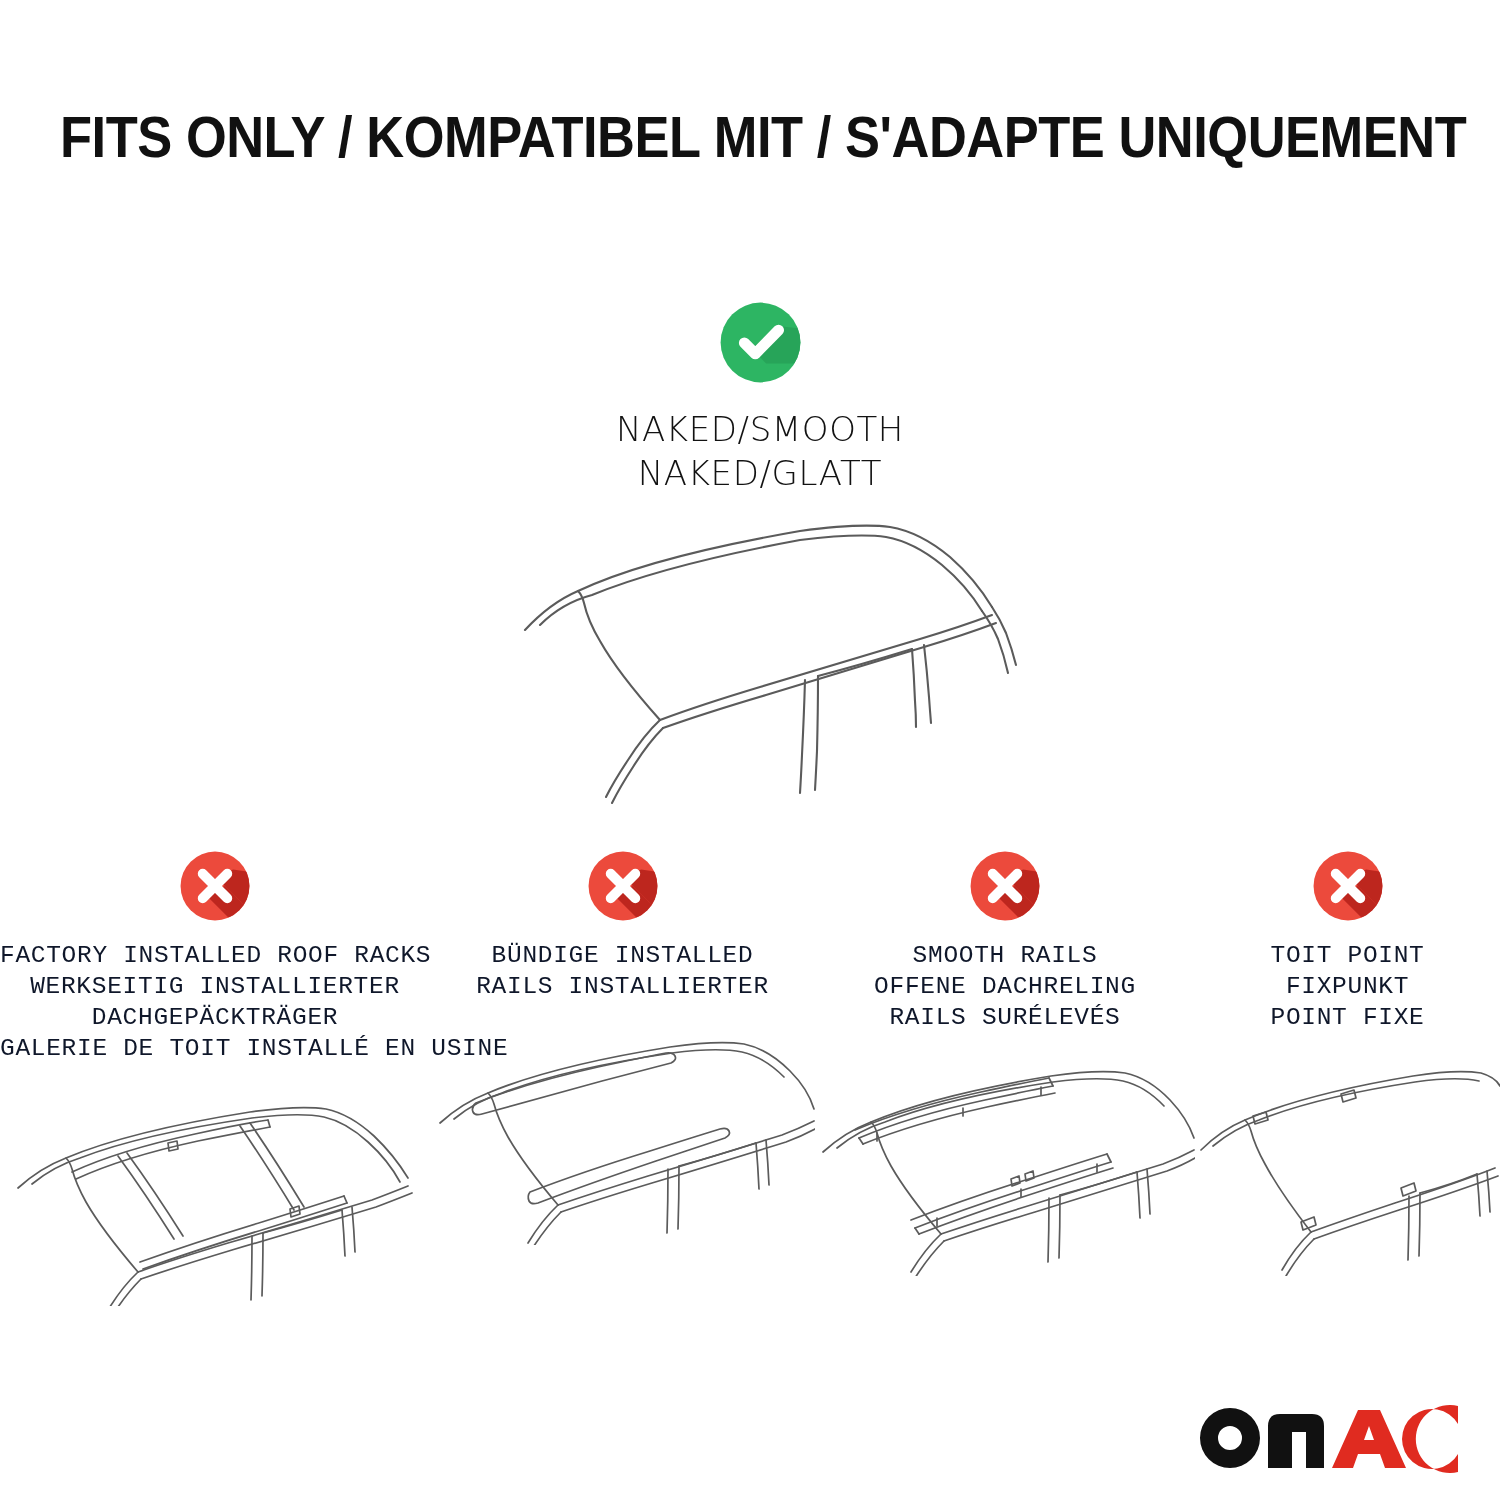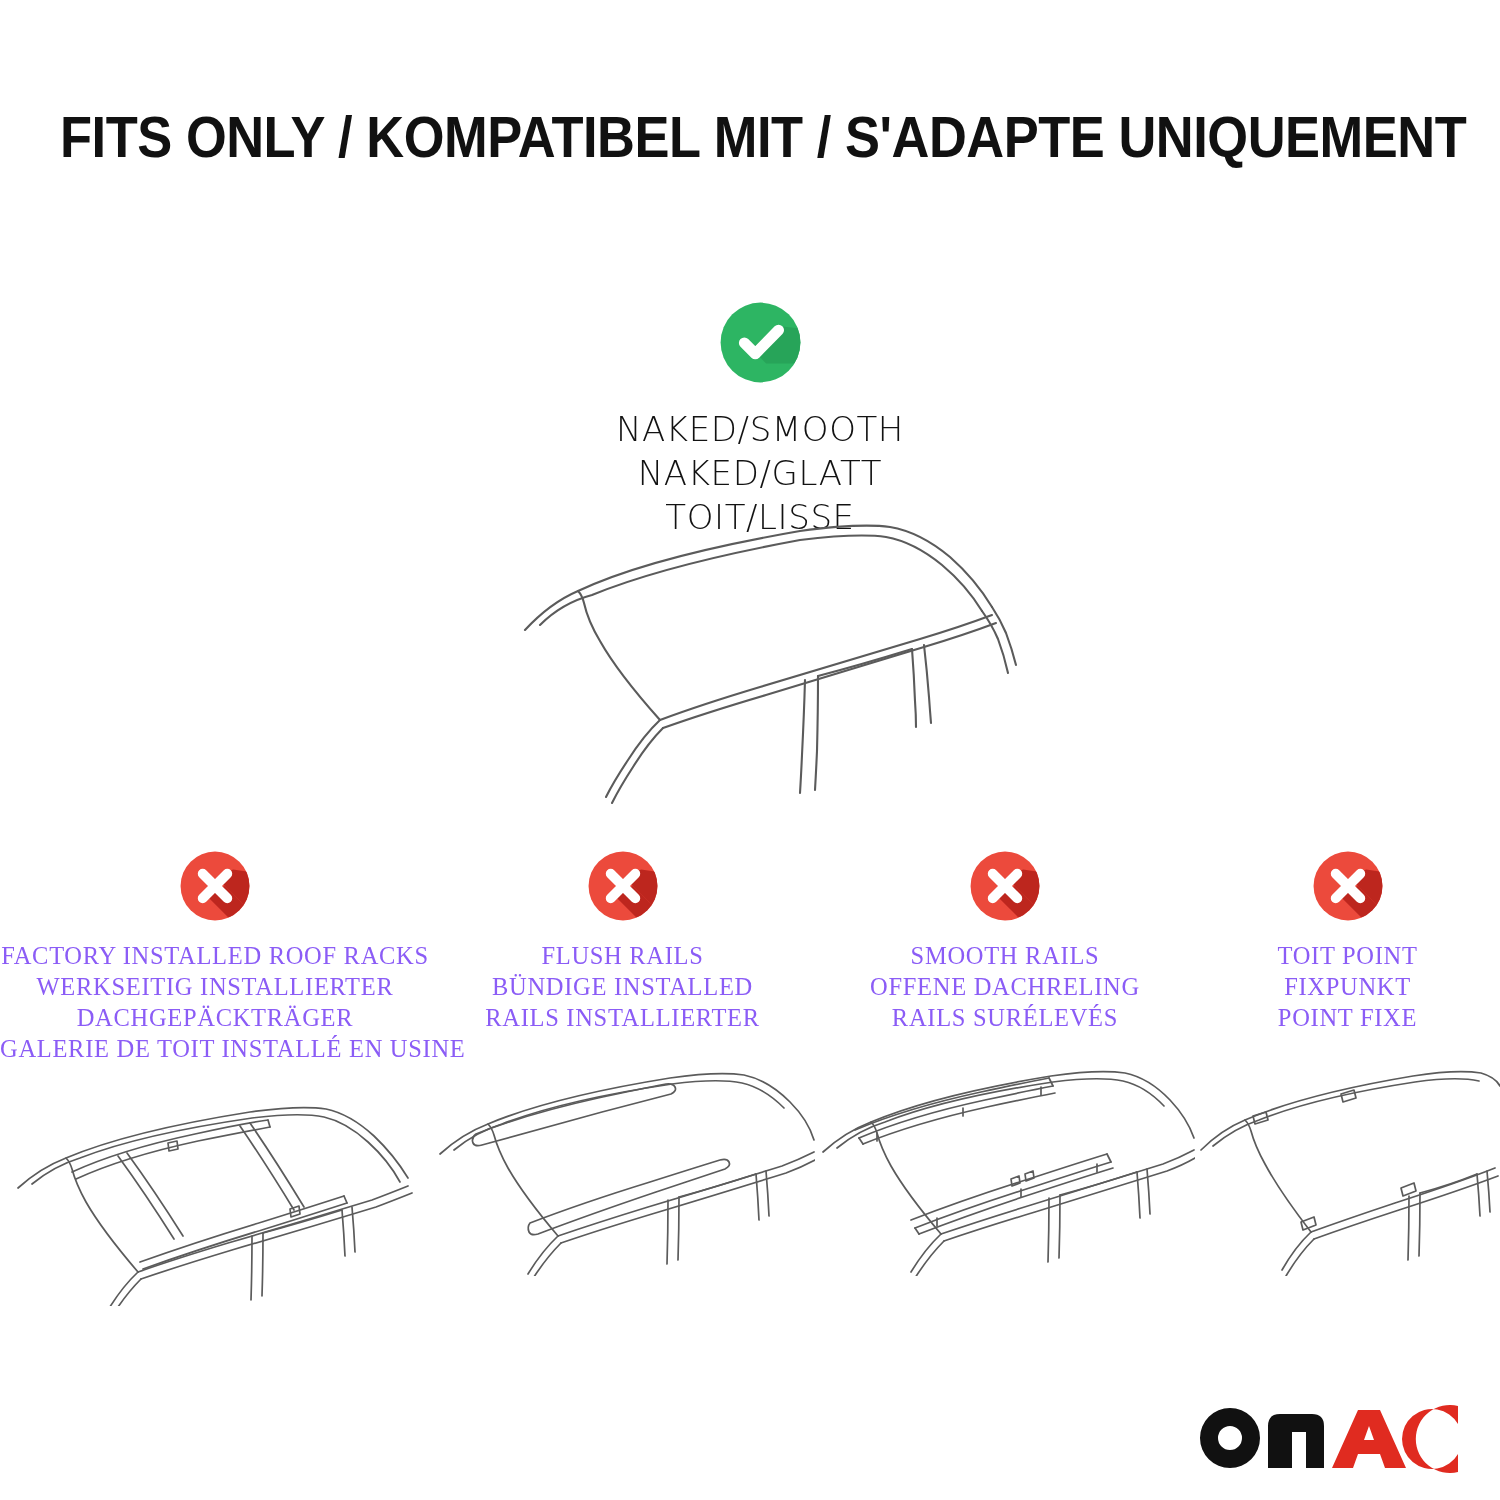--- a/index.html
+++ b/index.html
@@ -80,22 +80,22 @@
     position:relative;
   }
   .badge-sm svg{display:block;width:82px;height:82px;}
 
   .caption-sm{
     margin-top:14px;
     font-size:24.5px;
     line-height:1.26;
     font-weight:300;
     letter-spacing:0.7px;
-    color:#8b5cf6;
-    font-family:Liberation Serif, serif;
+    color:#0f172a;
+    font-family:Liberation Mono, monospace;
   }
   .caption-sm .ln{display:block;white-space:nowrap;}
 
   .art-sm{
     margin-top:12px;
     width:100%;
     height:230px;
   }
   .art-sm svg{display:block;width:100%;height:100%;}
 
@@ -127,21 +127,20 @@
       <g clip-path="url(#cpG)">
         <path d="M40 56 L56 72 L100 72 L100 36 L70 33 Z" fill="#27A258" opacity="0.9"></path>
       </g>
       <path d="M33 50.5 L44.5 62 L69 37" fill="none" stroke="#ffffff" stroke-width="11.5" stroke-linecap="round" stroke-linejoin="round"></path>
     </svg>
   </div>
 
   <div class="caption">
     <span class="ln">NAKED/SMOOTH</span>
     <span class="ln">NAKED/GLATT</span>
-    <span class="ln">TOIT/LISSE</span>
   </div>
 </div>
 
 <div id="fits-art">
   <svg viewBox="0 0 530 290" aria-hidden="true">
     <g fill="none" stroke="#5b5b5b" stroke-width="2.1" stroke-linecap="round" stroke-linejoin="round">
 
       <path d="M25 115 Q50 88 78 76 Q150 42 300 16 Q360 8 390 12 Q420 17 450 42 Q475 64 492 92"></path>
       <path d="M78 76 Q82 80 84 88 Q88 106 100 126 Q118 158 160 205"></path>
 
@@ -247,21 +246,20 @@
           <path d="M52 40 L100 88 L100 34 L72 30 Z" fill="#B9231C" opacity=".92"></path>
           <path d="M38 60 L66 88 L100 88 L62 50 Z" fill="#B9231C" opacity=".92"></path>
         </g>
         <g stroke="#ffffff" stroke-width="12" stroke-linecap="round">
           <line x1="35" y1="35" x2="65" y2="65"></line>
           <line x1="65" y1="35" x2="35" y2="65"></line>
         </g>
       </svg>
     </div>
     <div class="caption-sm">
-      <span class="ln">FLUSH RAILS</span>
       <span class="ln">BÜNDIGE INSTALLED</span>
       <span class="ln">RAILS INSTALLIERTER</span>
     </div>
     <div class="art-sm">
       <svg viewBox="0 0 385 230" aria-hidden="true">
         <g fill="none" stroke="#5b5b5b" stroke-width="1.7" stroke-linecap="round" stroke-linejoin="round">
           <path d="M10 108 Q32 88 58 78 Q122 51 240 32 Q288 25 314 29 Q338 34 360 56 Q378 74 384 94"></path>
           <path d="M58 78 Q62 82 64 89 Q68 104 78 122 Q94 150 128 190"></path>
           <path d="M24 104 Q46 86 72 78 Q134 54 242 38 Q288 32 312 37 Q334 42 354 62"></path>
           <path d="M128 190 Q166 177 218 161 Q288 140 352 120 Q368 114 384 106"></path>

